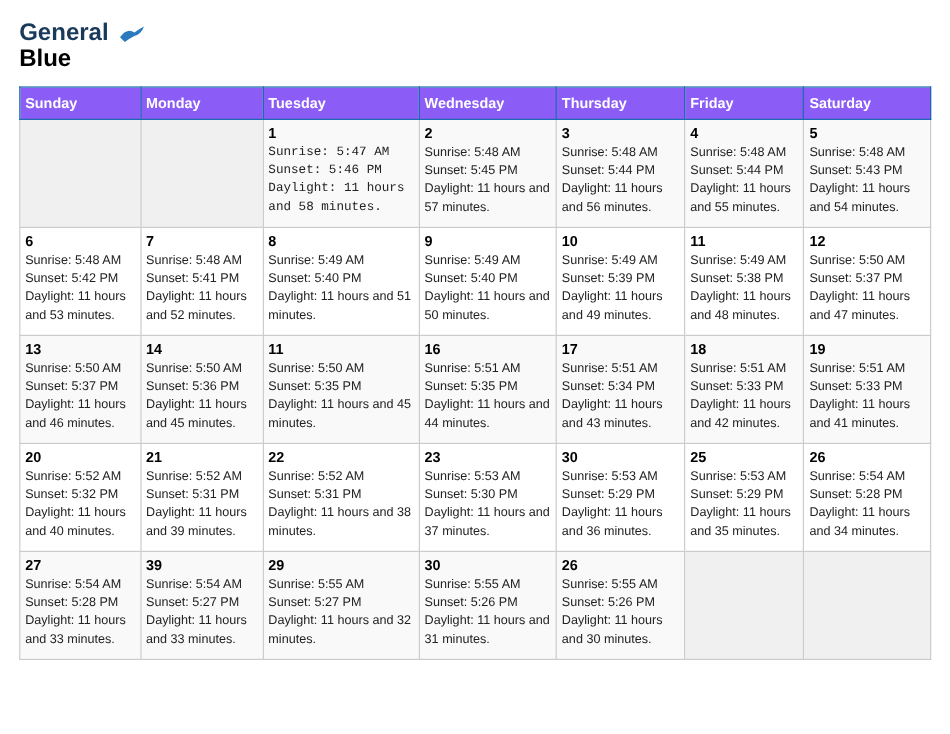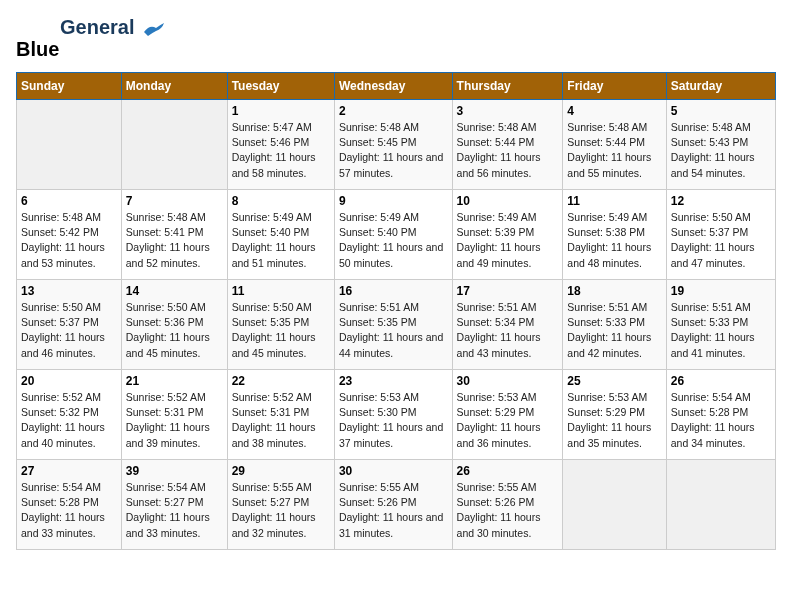--- a/index.html
+++ b/index.html
@@ -32,21 +32,21 @@
     .location {
       font-size: 15px;
       color: #333;
     }
     table {
       width: 100%;
       border-collapse: collapse;
       font-size: 11px;
     }
     thead tr {
-      background-color: #a16207;
+      background-color: #8b5cf6;
       color: white;
     }
     thead th {
       padding: 6px 4px;
       text-align: left;
       font-weight: bold;
       font-size: 12px;
       border: 1px solid #1a6aaf;
     }
     tbody tr {
@@ -76,21 +76,21 @@
     }
     .empty-cell {
       background: #f0f0f0 !important;
     }
   </style>
 </head>
 <body>
 
 <div class="header">
   <div class="logo">
-    <div style="display:flex;align-items:center;gap:2px;margin-left:44px;">
+    <div style="display:flex;align-items:center;gap:2px;">
       <div style="font-size:20px;font-weight:bold;color:#1a3a5c;line-height:1.1;">
         <span style="color:#1a3a5c;">General</span>
         <svg width="22" height="14" viewBox="0 0 22 14" style="display:inline-block;vertical-align:middle;margin-left:2px;">
           <path d="M2,10 Q8,2 14,6 Q18,3 22,1 Q20,7 14,9 Q10,11 6,14 Z" fill="#2a7abf"></path>
         </svg>
       </div>
     </div>
     <div style="font-size:20px;font-weight:bold;color:#000000;line-height:1.1;margin-left:0;">Blue</div>
   </div>
   <div class="title-block">
@@ -110,21 +110,21 @@
         <th>Friday</th>
         <th>Saturday</th>
       </tr>
   </thead>
   <tbody id="calendar-body">
   <tr>
         <td class="empty-cell"></td>
         <td class="empty-cell"></td>
         <td>
           <span class="day-number">1</span>
-          <div class="day-info" style="white-space: pre-line;">Sunrise: 5:47 AM
+          <div class="day-info" style="white-space: pre-line; font-family: Liberation Mono, monospace;">Sunrise: 5:47 AM
 Sunset: 5:46 PM
 Daylight: 11 hours and 58 minutes.</div>
         </td>
         <td>
           <span class="day-number">2</span>
           <div class="day-info" style="white-space: pre-line;">Sunrise: 5:48 AM
 Sunset: 5:45 PM
 Daylight: 11 hours and 57 minutes.</div>
         </td>
         <td>

